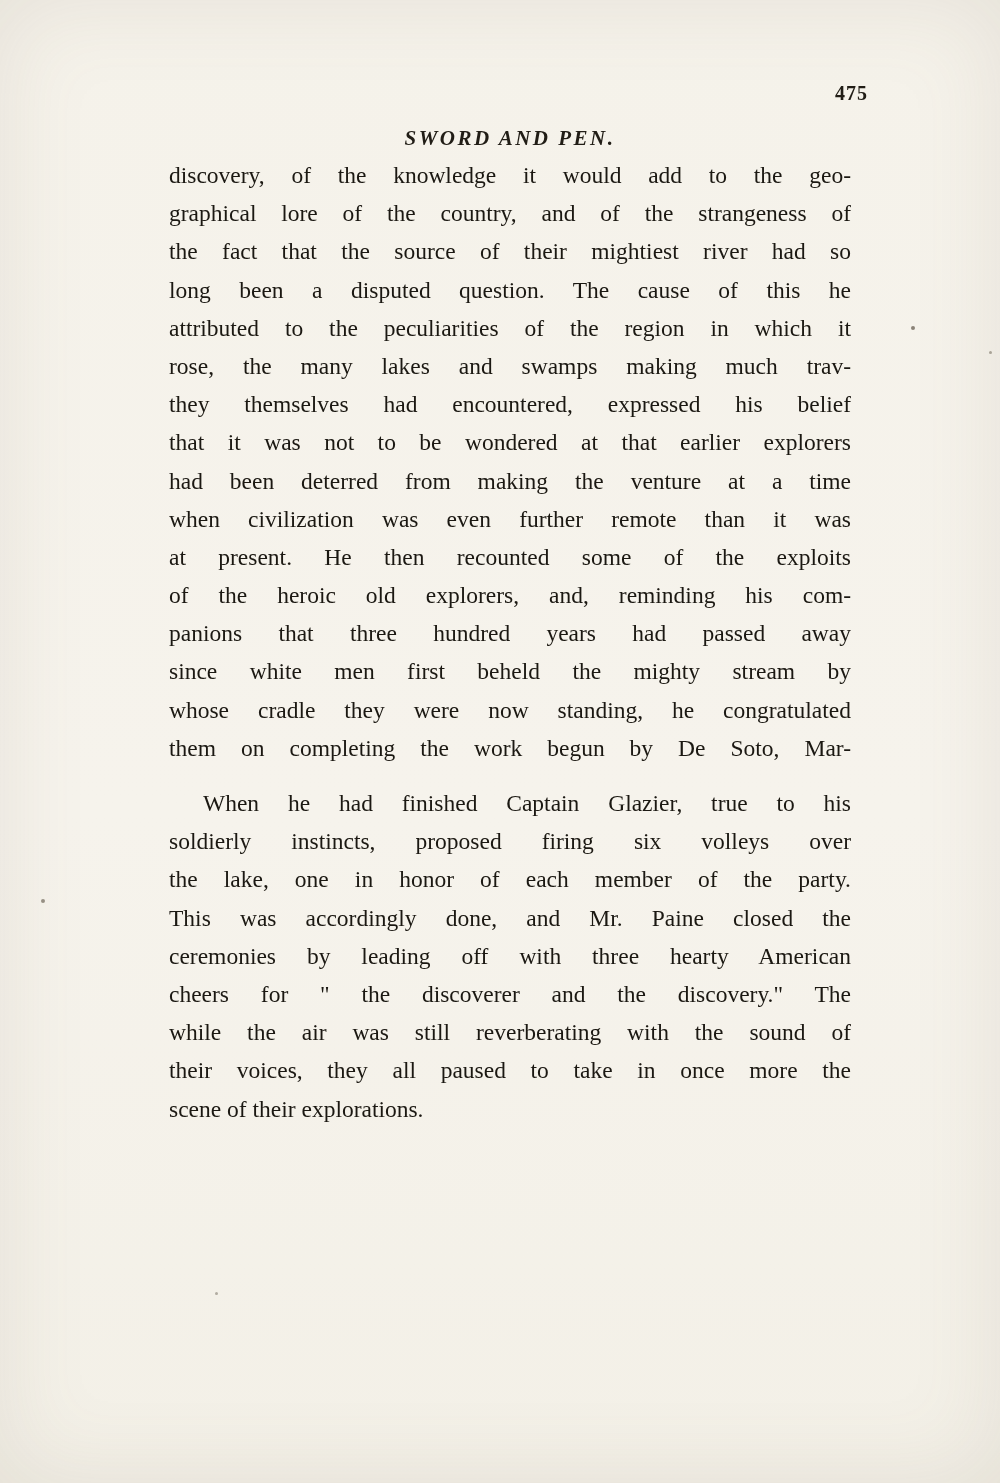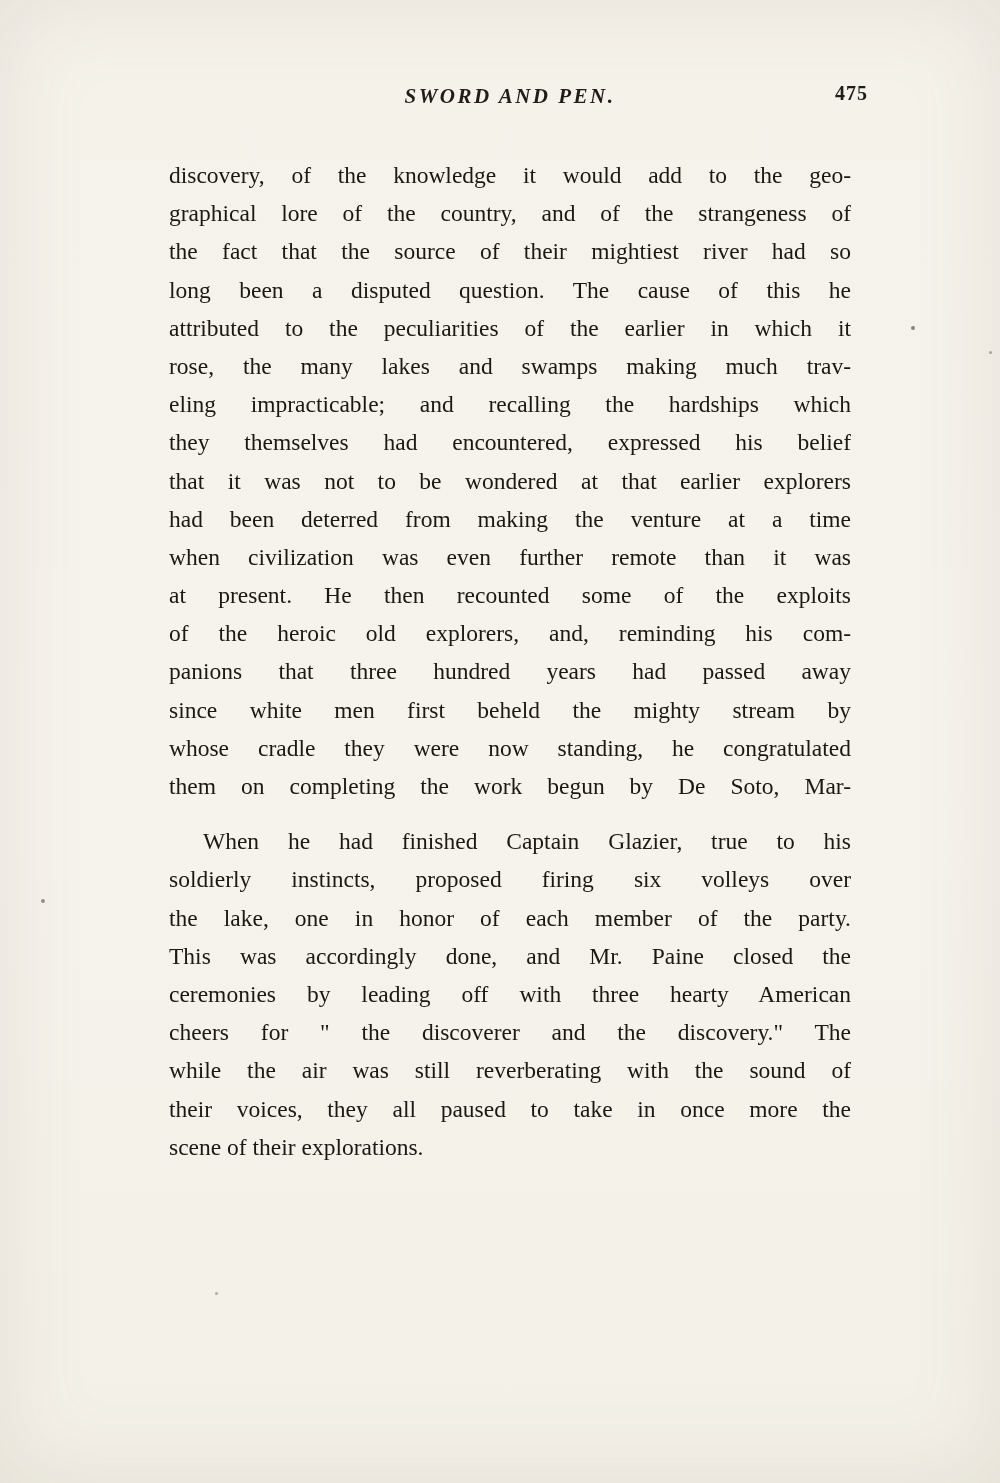--- a/index.html
+++ b/index.html
@@ -27,20 +27,21 @@
   .running-header .title {
     position: absolute;
     left: 0;
     right: 0;
     text-align: center;
     font-style: italic;
     font-weight: bold;
     font-size: 21px;
     letter-spacing: 2.5px;
     color: #211d16;
+    margin-top: 42px;
   }
   .running-header .page-number {
     position: absolute;
     right: 0;
     top: -2px;
     font-size: 20px;
     letter-spacing: 1px;
     color: #211d16;
     font-weight: bold;
   }
@@ -87,23 +88,22 @@
     <div class="page-number">475</div>
   </div>
 
   <div class="textblock">
 
     <div class="para">
       <div class="line">discovery, of the knowledge it would add to the geo-</div>
       <div class="line">graphical lore of the country, and of the strangeness of</div>
       <div class="line">the fact that the source of their mightiest river had so</div>
       <div class="line">long been a disputed question.  The cause of this he</div>
-      <div class="line">attributed to the peculiarities of the earlier in which it</div>
+      <div class="line">attributed to the peculiarities of the region in which it</div>
       <div class="line">rose, the many lakes and swamps making much trav-</div>
-      <div class="line">eling impracticable; and recalling the hardships which</div>
       <div class="line">they themselves had encountered, expressed his belief</div>
       <div class="line">that it was not to be wondered at that earlier explorers</div>
       <div class="line">had been deterred from making the venture at a time</div>
       <div class="line">when civilization was even further remote than it was</div>
       <div class="line">at present.  He then recounted some of the exploits</div>
       <div class="line">of the heroic old explorers, and, reminding his com-</div>
       <div class="line">panions that three hundred years had passed away</div>
       <div class="line">since white men first beheld the mighty stream by</div>
       <div class="line">whose cradle they were now standing, he congratulated</div>
       <div class="line">them on completing the work begun by De Soto, Mar-</div>

